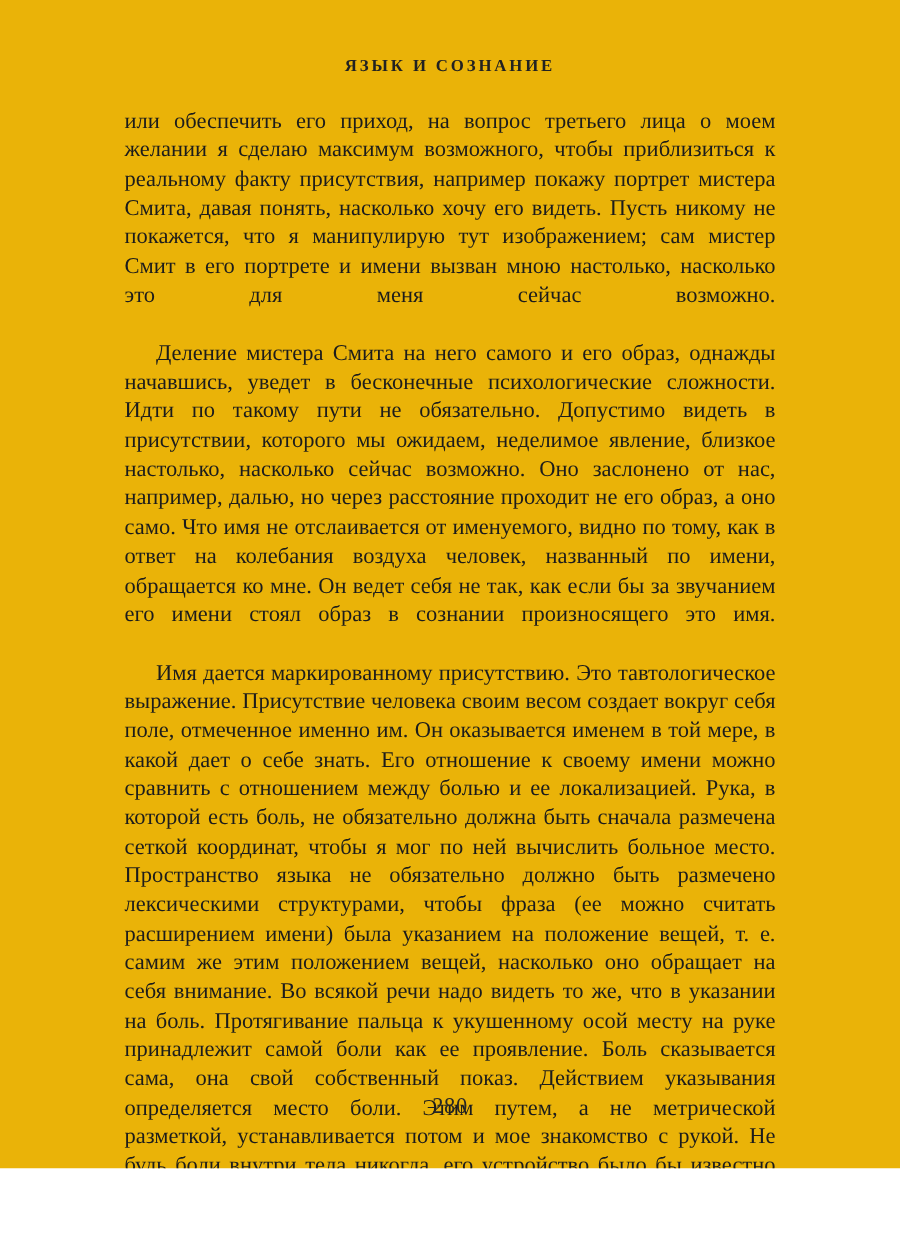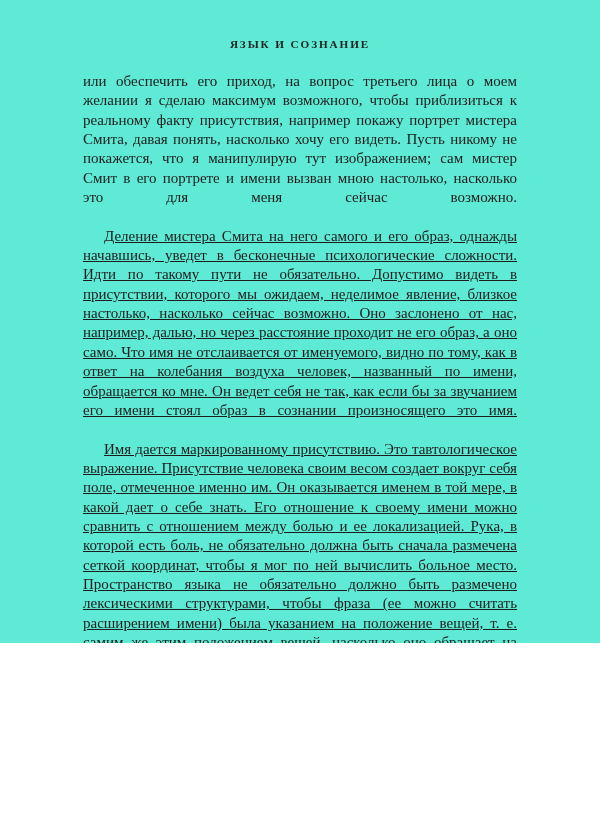--- a/index.html
+++ b/index.html
@@ -5,23 +5,23 @@
 <style>
   html, body {
     margin: 0;
     padding: 0;
     background: #ffffff;
   }
 
   .page {
     position: relative;
     width: 600px;
-    height: 643px;
+    height: 779px;
     margin: 0 auto;
-    background: #5eead4;
+    background: #eab308;
     overflow: hidden;
     font-family: "Liberation Serif", "DejaVu Serif", serif;
     color: #1a1a1a;
     box-sizing: border-box;
   }
 
   
   .running-header {
     position: absolute;
     top: 38px;
@@ -53,21 +53,20 @@
     text-justify: inter-word;
     color: #1c1c1c;
     hyphens: manual;
     -webkit-hyphens: manual;
     text-indent: 0;
     word-spacing: 0.1px;
   }
 
   .para.indent {
     text-indent: 21px;
-    text-decoration: underline;
   }
 
   
   .para::after {
     content: "";
     display: inline-block;
     width: 100%;
   }
 
   

